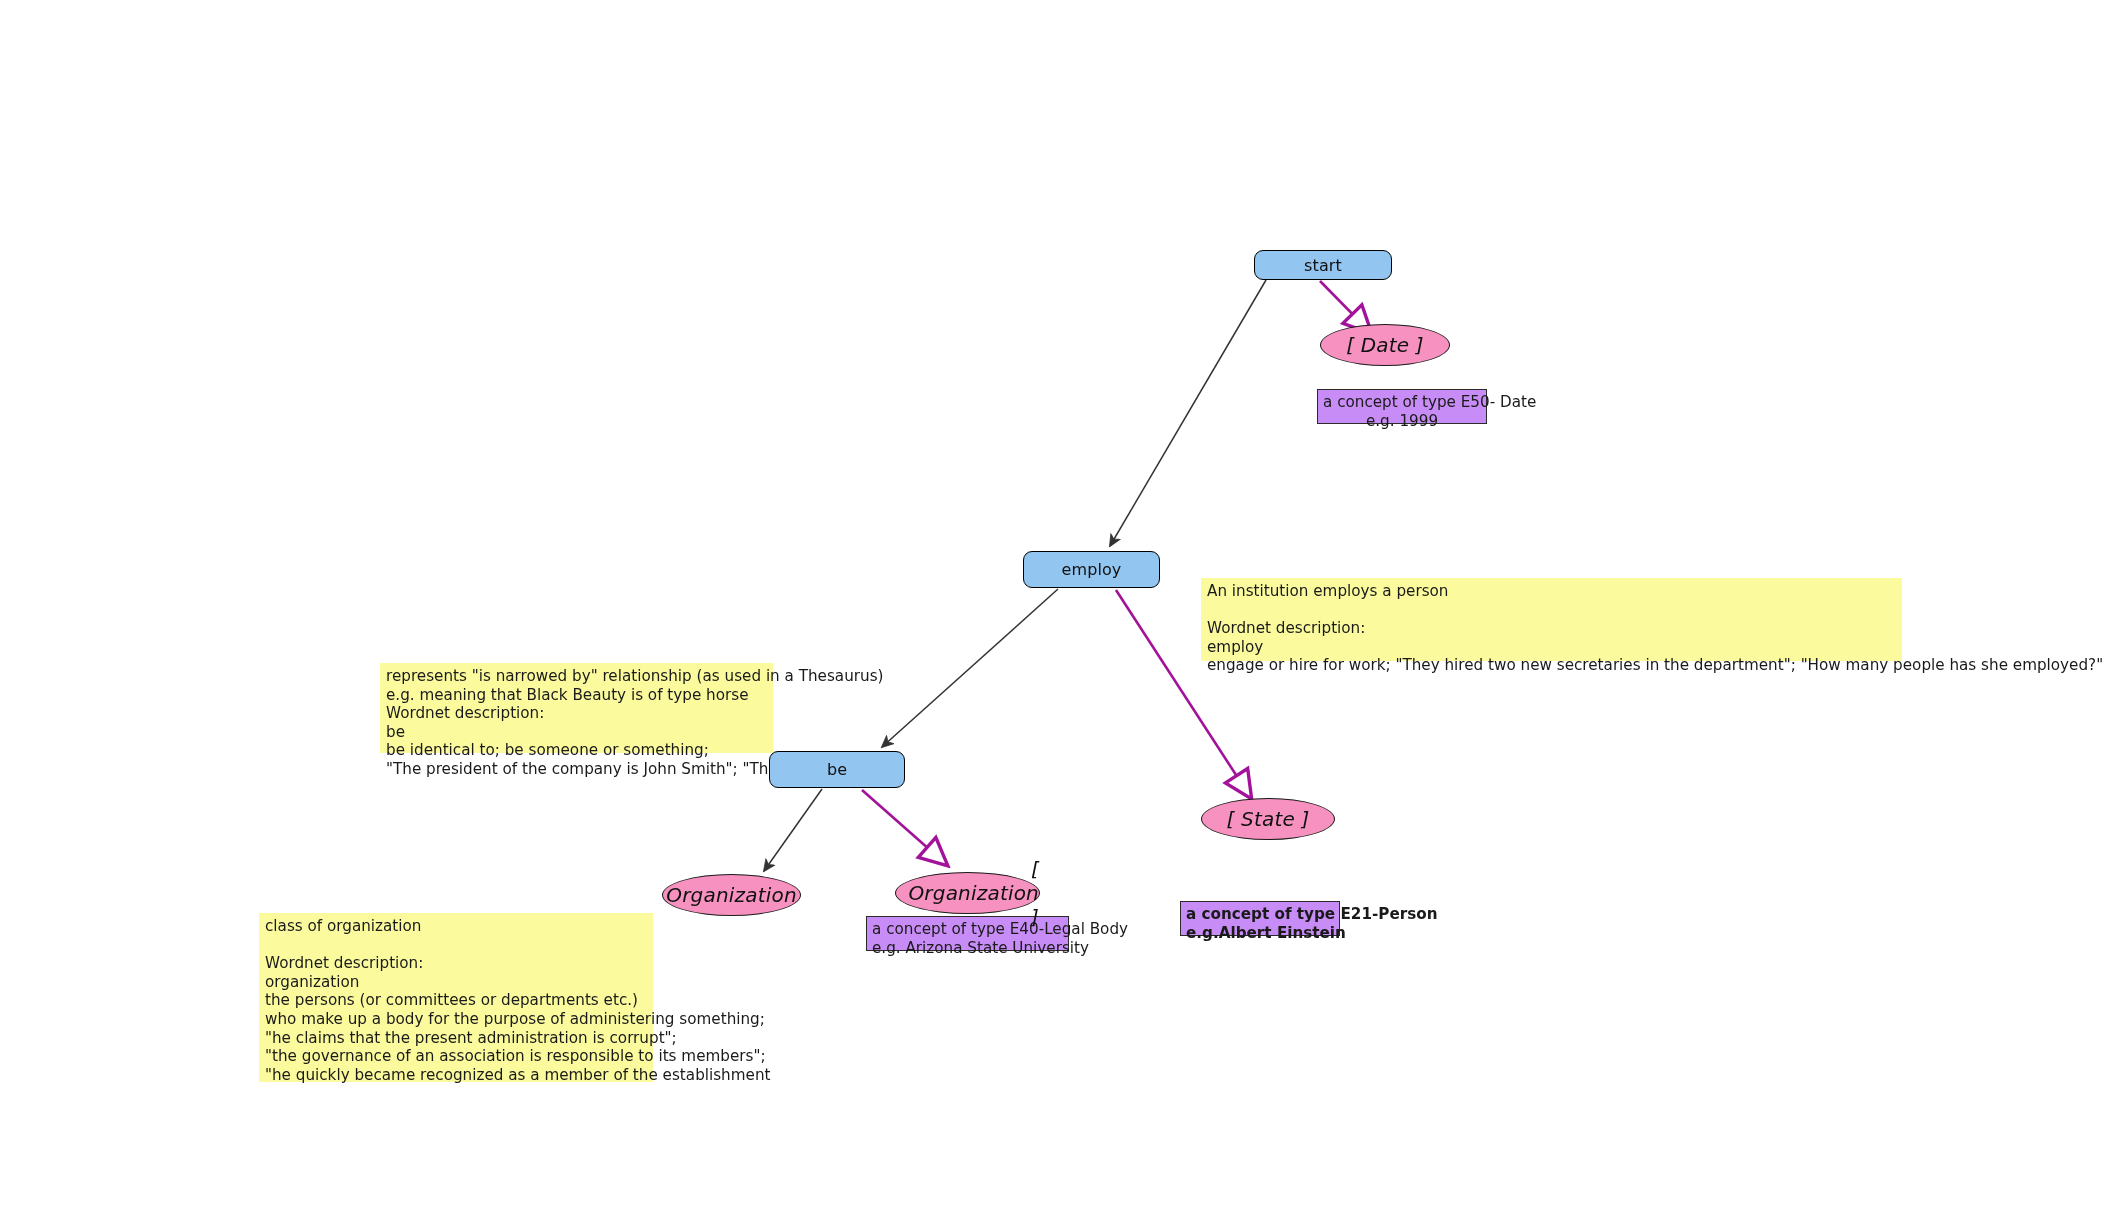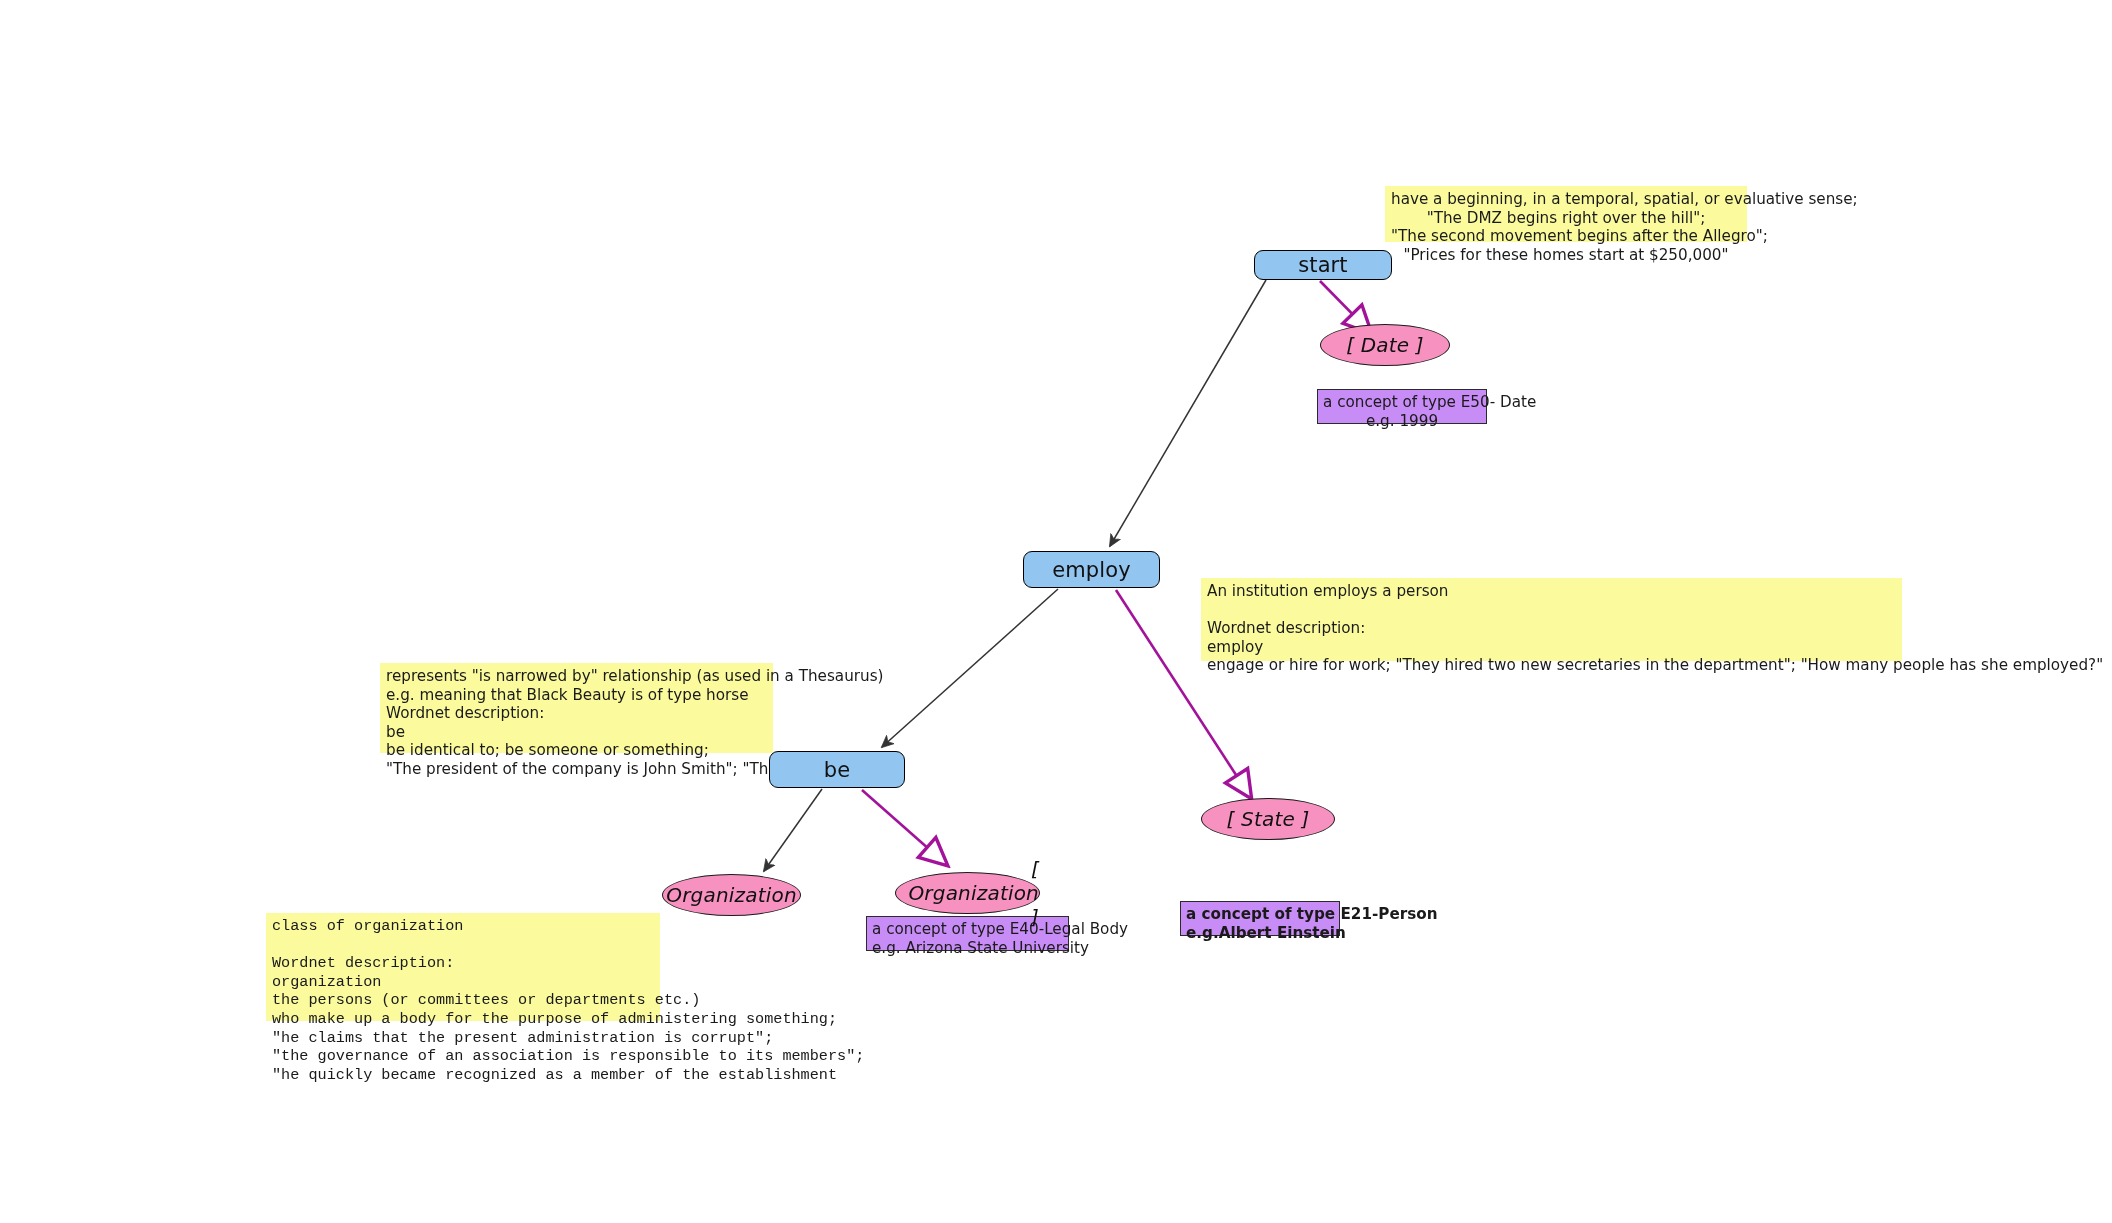--- a/index.html
+++ b/index.html
@@ -35,21 +35,21 @@
     display: flex;
     align-items: center;
     justify-content: center;
     text-align: center;
   }
 
   .verb-node {
     background: #92c5f0;
     border: 1.6px solid #000000;
     border-radius: 9px;
-    font-size: 21px;
+    font-size: 16px;
     color: #111111;
     letter-spacing: .1px;
   }
 
   .entity-node {
     background: #f792c0;
     border: 1.8px solid #1a1a1a;
     border-radius: 50%;
     font-size: 20px;
     font-style: italic;
@@ -114,39 +114,35 @@
 
     <g>
       <line x1="822" y1="789" x2="764" y2="871" stroke="#333333" stroke-width="1.5" marker-end="url(#arrow-solid)"></line>
     </g>
 
     <g>
       <line x1="862" y1="790" x2="947" y2="865" stroke="#a3129a" stroke-width="2.6" marker-end="url(#arrow-hollow)"></line>
     </g>
   </svg>
 
-  <div class="note note-yellow centered" style="left:1385px; top:186px; width:362px; height:56px;">have a beginning, in a temporal, spatial, or evaluative sense;
-"The DMZ begins right over the hill";
-"The second movement begins after the Allegro";
-"Prices for these homes start at $250,000"</div>
 
   <div class="note note-yellow" style="left:1167px; top:578px; width:701px; height:83px;margin-left:34px;">An institution employs a person
 
 Wordnet description:
 employ
 engage or hire for work; "They hired two new secretaries in the department"; "How many people has she employed?"</div>
 
   <div class="note note-yellow" style="left:380px; top:663px; width:393px; height:90px;">represents "is narrowed by" relationship (as used in a Thesaurus)
 e.g. meaning that Black Beauty is of type horse
 Wordnet description:
 be
 be identical to; be someone or something;
 "The president of the company is John Smith"; "This is my house"</div>
 
-  <div class="note note-yellow" style="left:266px; top:913px; width:394px; height:108px;font-family:Liberation Mono, monospace;">class of organization
+  <div class="note note-yellow" style="left:259px; top:913px; width:394px; height:169px;">class of organization
 
 Wordnet description:
 organization
 the persons (or committees or departments etc.)
 who make up a body for the purpose of administering something;
 "he claims that the present administration is corrupt";
 "the governance of an association is responsible to its members";
 "he quickly became recognized as a member of the establishment</div>
 
   <div class="note note-purple" style="left:1317px; top:367px; width:170px; height:35px;">a concept of type E50- Date

